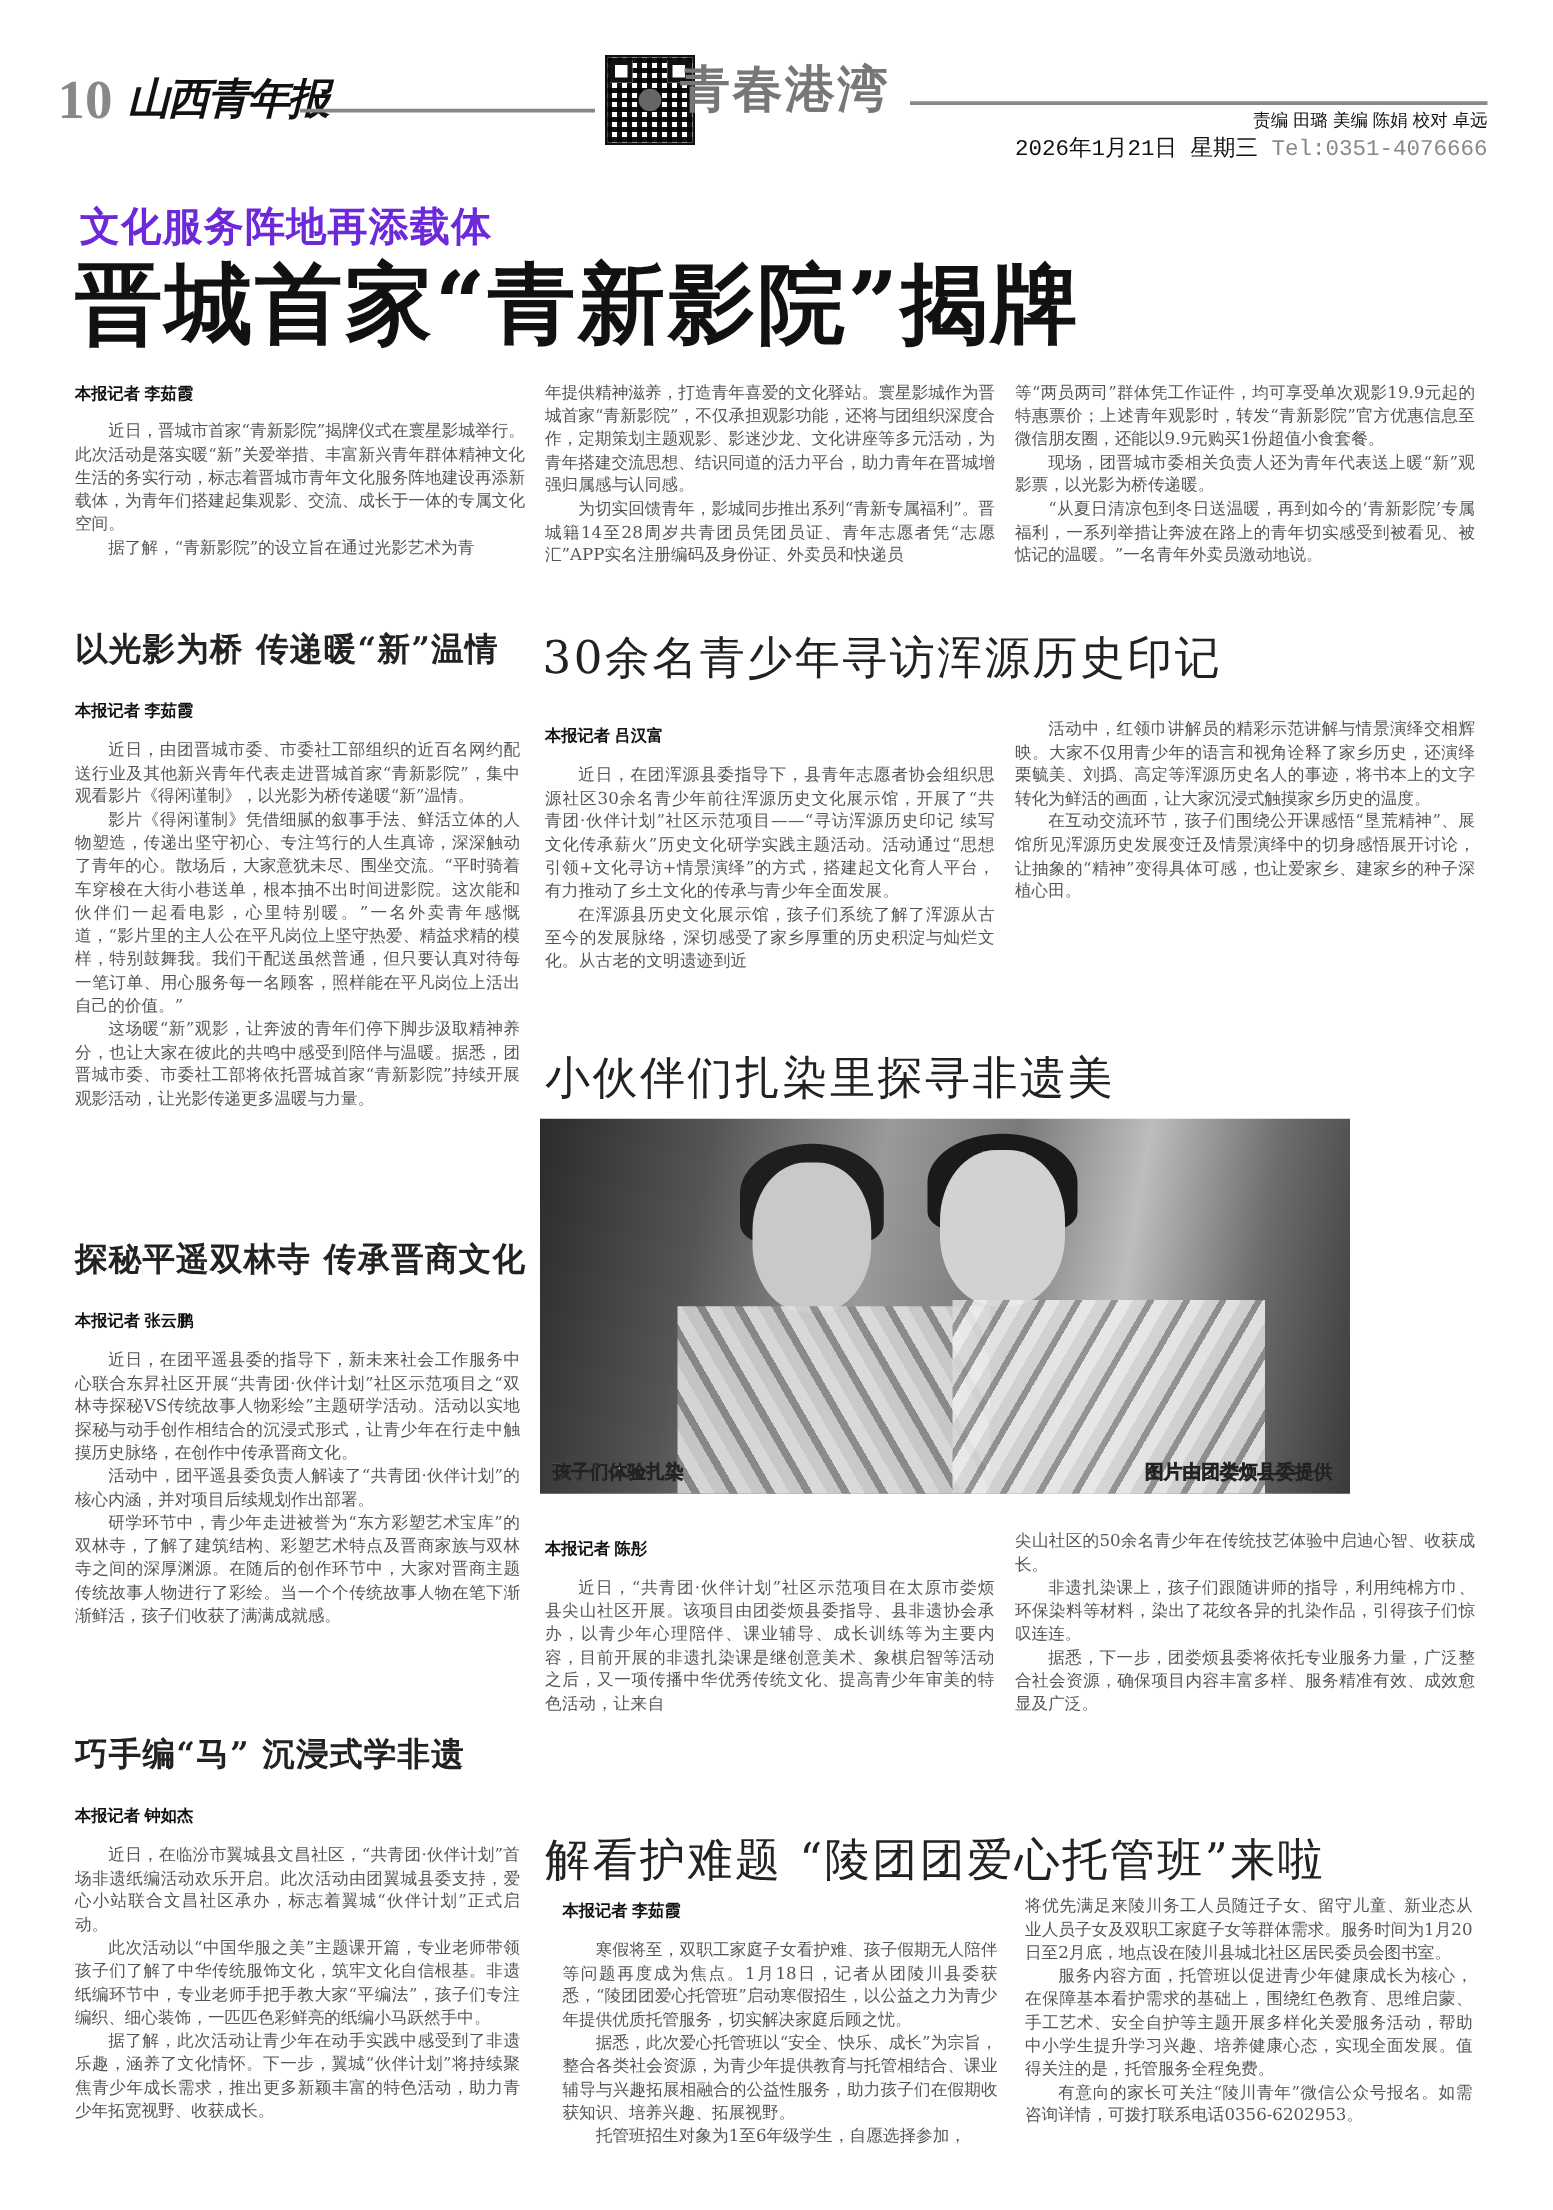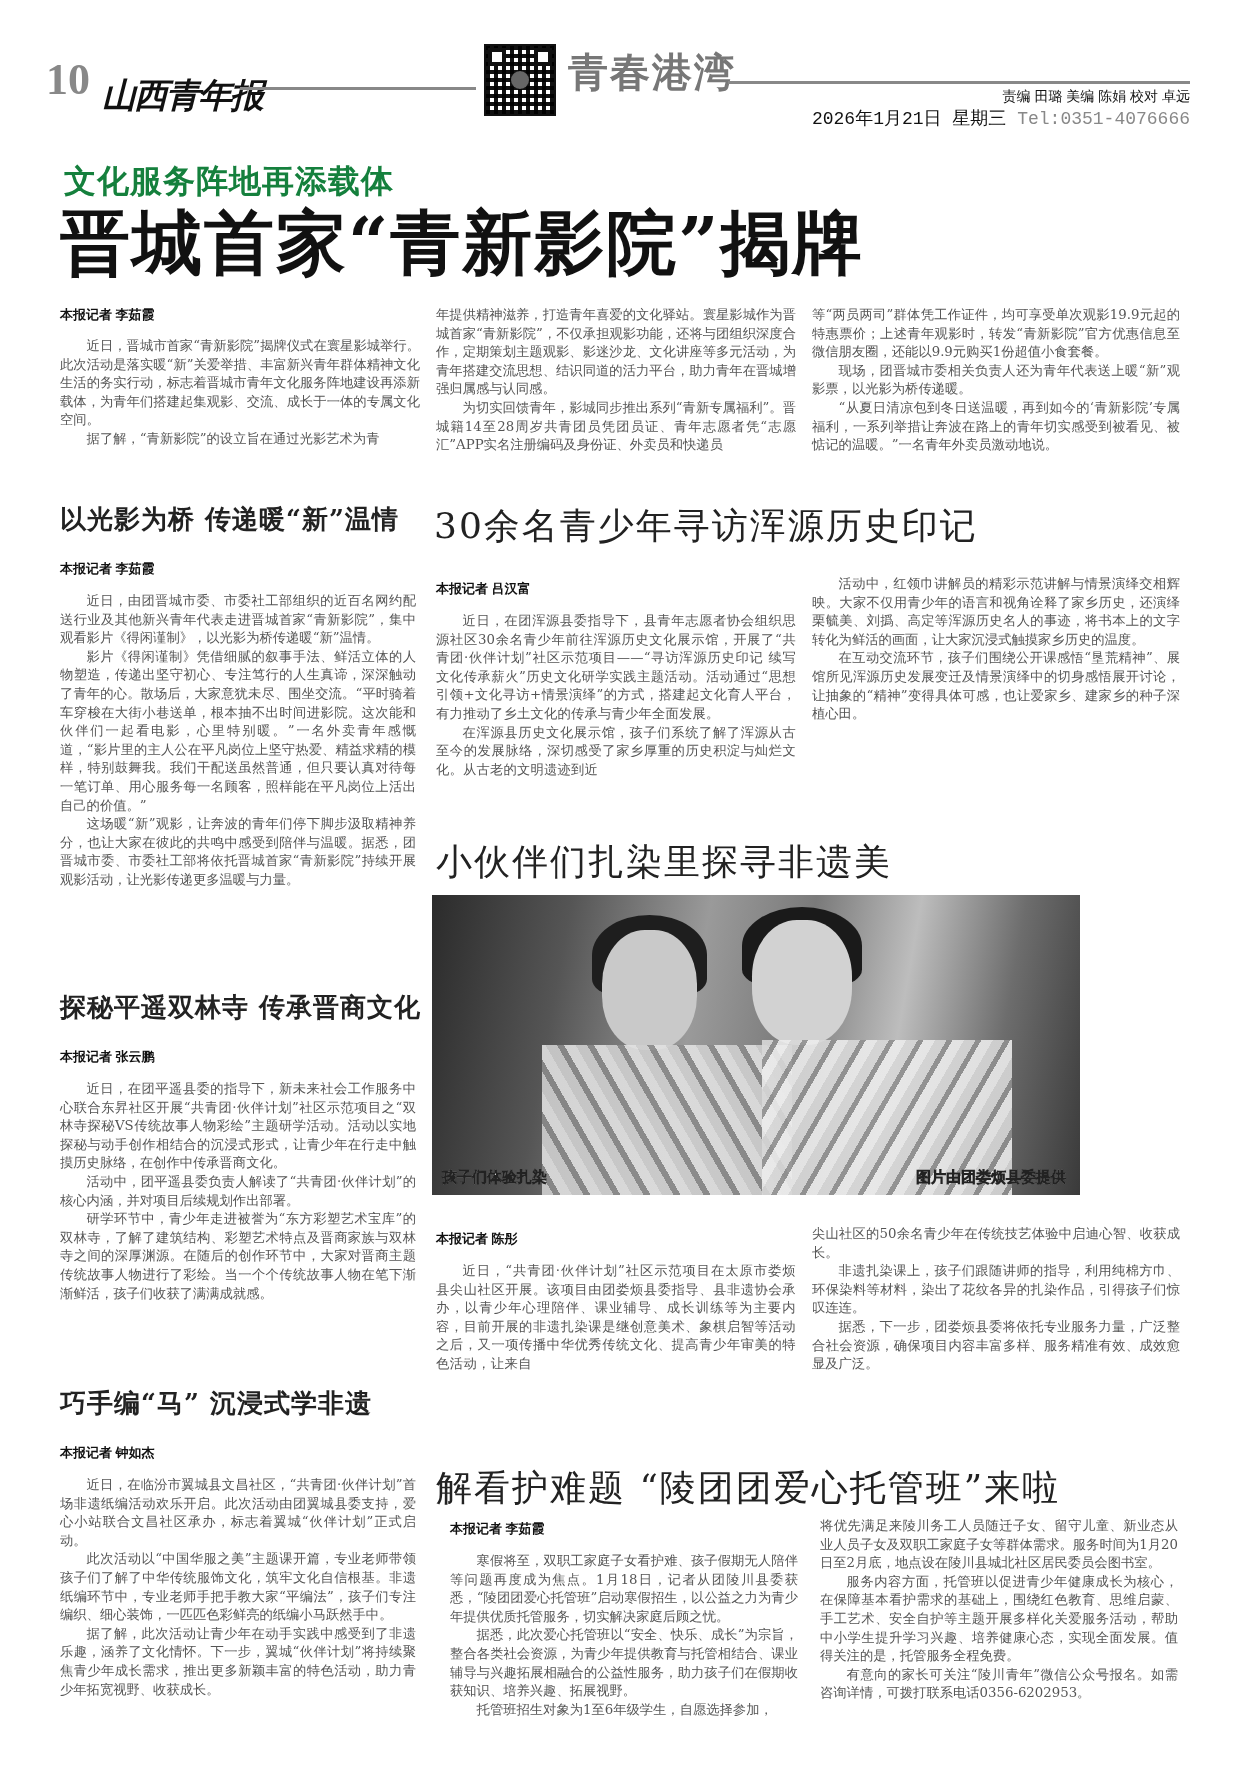--- a/index.html
+++ b/index.html
@@ -1,36 +1,36 @@
 <!DOCTYPE html>
 <html><head>
 <meta charset="utf-8">
 <style>
   html, body { margin:0; padding:0; background:#fff; }
   body { width:1242px; height:1768px; position:relative; overflow:hidden;
          font-family:"DejaVu Serif","Liberation Serif",serif; color:#333; }
   .abs { position:absolute; }
   
   .page-no { left:46px; top:58px; font-size:44px; font-weight:bold; color:#888; font-family:"Liberation Serif",serif; line-height:1; }
-  .paper-name { left:102px; top:62px; font-size:34px; font-style:italic; font-weight:bold; color:#111; letter-spacing:-2px; line-height:1;margin-top:16px; }
+  .paper-name { left:102px; top:62px; font-size:34px; font-style:italic; font-weight:bold; color:#111; letter-spacing:-2px; line-height:1; }
   .hline1 { left:240px; top:87px; width:236px; height:3px; background:#888; }
   .qr { left:484px; top:44px; width:72px; height:72px; background:
         repeating-linear-gradient(90deg,#111 0 4px,#fff 4px 8px),
         repeating-linear-gradient(0deg,#111 0 4px,#fff 4px 8px);
         background-blend-mode:multiply; border:2px solid #111; box-sizing:border-box; }
   .qr::before,.qr::after { content:""; position:absolute; width:18px; height:18px; border:4px solid #111; background:#fff; box-sizing:border-box; }
   .qr::before { left:2px; top:2px; } .qr::after { right:2px; top:2px; }
   .qr-dot { left:511px; top:71px; width:18px; height:18px; border-radius:50%; background:#666; }
-  .section-name { left:568px; top:52px; font-size:40px; font-weight:bold; color:#777; letter-spacing:2px; line-height:1; }
+  .section-name { left:544px; top:52px; font-size:40px; font-weight:bold; color:#777; letter-spacing:2px; line-height:1; }
   .hline2 { left:728px; top:81px; width:462px; height:3px; background:#888; }
   .dateline { right:52px; top:58px; font-size:18px; color:#111; font-family:Liberation Mono, monospace;margin-top:48px; }
   .dateline .tel { color:#888; }
   .editors { right:52px; top:88px; font-size:14px; color:#111; font-family:"Liberation Sans",sans-serif; }
   
-  .kicker { left:64px; top:160px; font-size:32px; font-weight:bold; color:#15803d; letter-spacing:1px; }
+  .kicker { left:64px; top:160px; font-size:32px; font-weight:bold; color:#6d28d9; letter-spacing:1px; }
   .main-title { left:60px; top:204px; font-size:70px; font-weight:bold; color:#111; letter-spacing:2px; line-height:1.1; }
   .byline { font-family:"Liberation Sans",sans-serif; font-weight:bold; font-size:13px; color:#111; }
   .col { font-size:13.3px; line-height:18.6px; color:#555; text-align:justify; }
   .col p { margin:0; text-indent:2em; }
   .col p.cont { text-indent:0; }
   .h2 { font-size:26px; color:#222; letter-spacing:1px; font-weight:bold; }
   .h2big { font-size:36px; color:#222; letter-spacing:2px; }
   .photo { left:432px; top:895px; width:648px; height:300px; overflow:hidden;
            background:linear-gradient(100deg,#2b2b2b 0%,#555 20%,#9a9a9a 40%,#7a7a7a 55%,#bdbdbd 70%,#6d6d6d 85%,#3a3a3a 100%); }
   .photo .face1 { left:170px; top:35px; width:95px; height:120px; border-radius:45%; background:#c9c9c9; }

